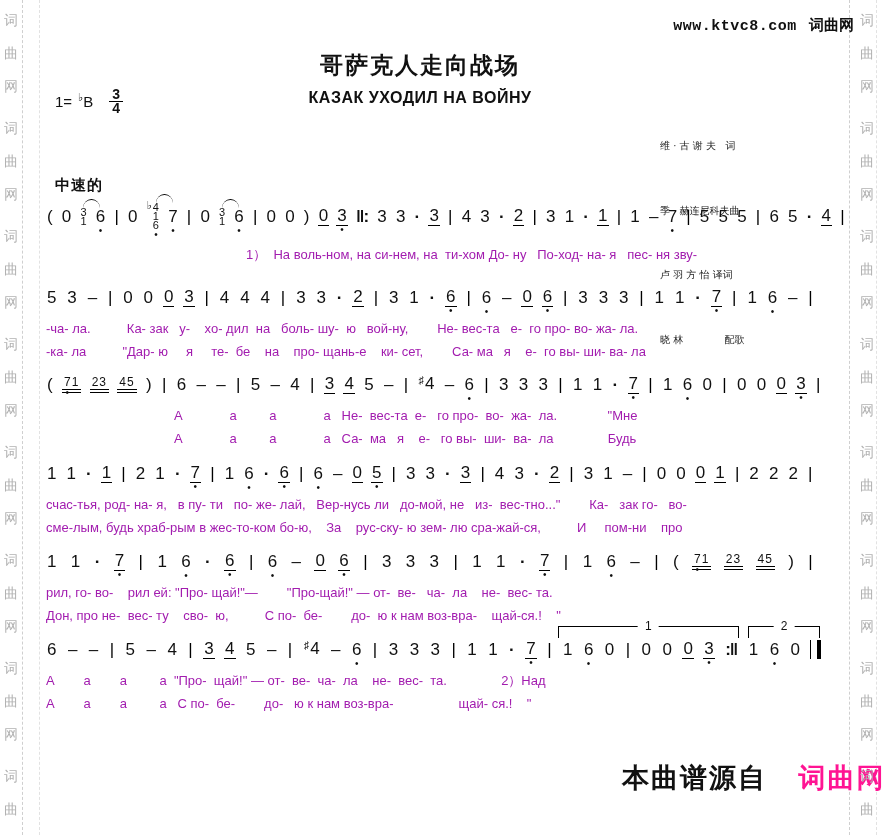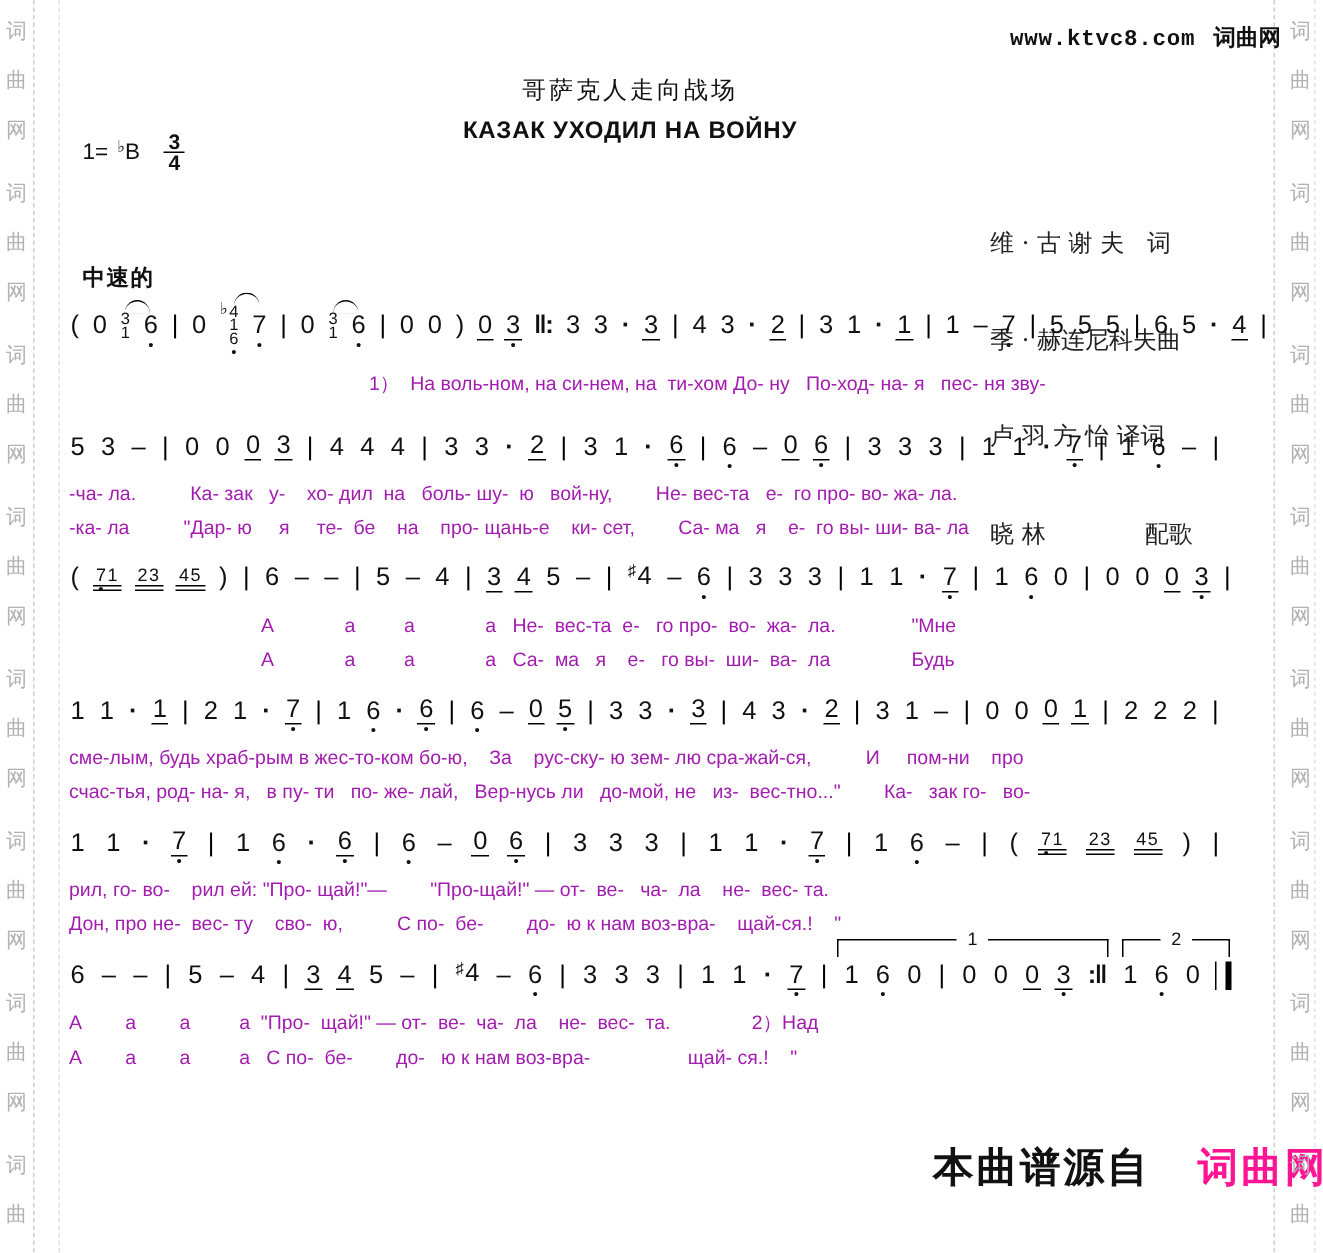--- a/index.html
+++ b/index.html
@@ -18,27 +18,27 @@
   .dash.d1{left:22px;}
   .dash.d2{left:39px;opacity:.6;}
   .dash.d3{left:849px;}
   .dash.d4{left:876px;opacity:.6;}
 
   
   .site{position:absolute;top:16px;right:28px;font-size:15px;white-space:nowrap;}
   .site .url{font-family:"Liberation Mono",monospace;font-weight:700;letter-spacing:.5px;}
   .site .nm{font-weight:600;margin-left:8px;}
   .titleblock{position:absolute;left:250px;top:50px;width:340px;text-align:center;}
-  .title-zh{font-size:16px;font-weight:400;letter-spacing:2px;margin:0;}
+  .title-zh{font-size:23px;font-weight:700;letter-spacing:2px;margin:0;}
   .title-ru{font-size:16px;font-weight:700;letter-spacing:.5px;margin:8px 0 0 0;}
   .keysig{position:absolute;left:55px;top:88px;font-size:15px;display:flex;align-items:center;}
   .keysig .flat{font-size:11px;position:relative;top:-4px;margin-left:6px;}
   .ts{display:inline-flex;flex-direction:column;align-items:center;font-weight:700;font-size:14px;line-height:13px;margin-left:16px;}
   .ts .top{border-bottom:1.5px solid #000;padding:0 3px;}
-  .credits{position:absolute;left:660px;top:108px;font-size:16px;line-height:21.5px;color:#222;font-family:"DejaVu Serif",serif;white-space:pre;}
+  .credits{position:absolute;left:660px;top:92px;font-size:10px;line-height:21.5px;color:#222;font-family:"DejaVu Serif",serif;white-space:pre;}
   .tempo{position:absolute;left:55px;top:176px;font-size:15px;font-weight:700;letter-spacing:1px;}
 
   
   .system{position:absolute;left:46px;right:36px;}
   .noterow{position:relative;display:flex;justify-content:space-between;align-items:center;
     font-size:17px;padding:12px 0 11px;}
   .tk{position:relative;display:inline-block;text-align:center;line-height:18px;white-space:nowrap;padding:0 1px;}
   .tk.bar{color:#000;}
   .tk.rep{font-weight:700;letter-spacing:-1px;}
   .u1{border-bottom:1.6px solid #000;}
@@ -380,22 +380,22 @@
         <span class="tk"><span>0</span></span>
         <span class="tk"><span>0</span></span>
         <span class="tk u1"><span>0</span></span>
         <span class="tk u1"><span>1</span></span>
         <span class="tk bar">|</span>
         <span class="tk"><span>2</span></span>
         <span class="tk"><span>2</span></span>
         <span class="tk"><span>2</span></span>
         <span class="tk bar">|</span>
       </div>
+      <div class="lyr">счас-тья, род- на- я,   в пу- ти   по- же- лай,   Вер-нусь ли   до-мой, не   из-  вес-тно..."        Ка-   зак го-   во-</div>
       <div class="lyr">сме-лым, будь храб-рым в жес-то-ком бо-ю,    За    рус-ску- ю зем- лю сра-жай-ся,          И     пом-ни    про</div>
-      <div class="lyr">счас-тья, род- на- я,   в пу- ти   по- же- лай,   Вер-нусь ли   до-мой, не   из-  вес-тно..."        Ка-   зак го-   во-</div>
     </div>
     <div class="system sys-4" style="top: 540px;">
       <div class="noterow" style="width: 96%;">
         <span class="tk"><span>1</span></span>
         <span class="tk"><span>1</span></span>
         <span class="tk dt" style="font-weight: 700;">·</span>
         <span class="tk u1"><span>7</span><span class="db">•</span></span>
         <span class="tk bar">|</span>
         <span class="tk"><span>1</span></span>
         <span class="tk"><span>6</span><span class="db">•</span></span>

